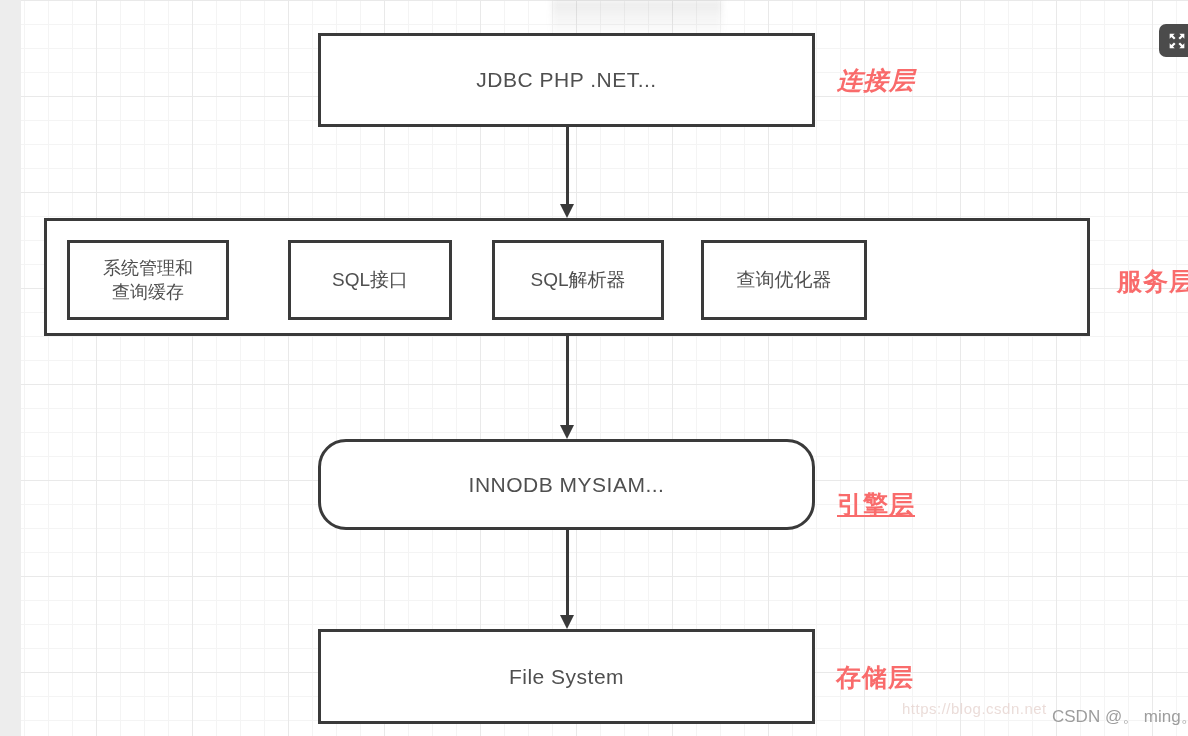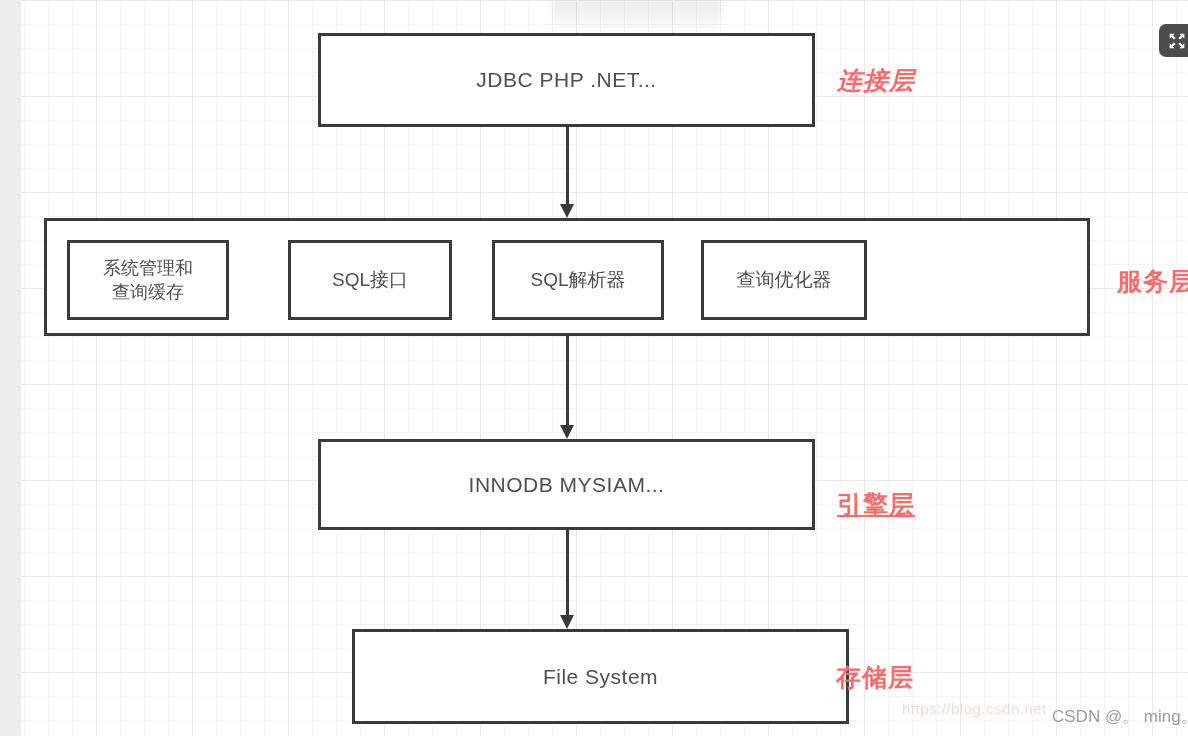--- a/index.html
+++ b/index.html
@@ -17,22 +17,22 @@
   .top-smudge{position:absolute;left:552px;top:0;width:170px;height:38px;
     background:linear-gradient(to bottom, rgba(120,120,120,.14), rgba(120,120,120,0));
     filter:blur(3px);}
   .node{
     position:absolute;background:#fff;border:3px solid #3a3a3a;
     display:flex;align-items:center;justify-content:center;flex-direction:column;
     color:#4f4f4f;text-align:center;box-sizing:border-box;
   }
   .big-node{font-size:21px;letter-spacing:.5px;}
   .node-top   {left:318px;top:33px; width:497px;height:94px;}
-  .node-engine{left:318px;top:439px;width:497px;height:91px;}
-  .node-fs    {left:318px;top:629px;width:497px;height:95px;margin-left:34px;}
+  .node-engine{left:318px;top:439px;width:497px;height:91px;border-radius:28px;}
+  .node-fs    {left:318px;top:629px;width:497px;height:95px;}
   .service-container{left:44px;top:218px;width:1046px;height:118px;background:#fff;padding-left:43px;}
   .sub-node{position:absolute;top:19px;height:80px;background:#fff;border:3px solid #3a3a3a;
     box-sizing:border-box;display:flex;flex-direction:column;align-items:center;justify-content:center;
     color:#4f4f4f;font-size:19px;}
   .sub1{left:20px;width:162px;font-size:18px;line-height:24px;}
   .sub2{left:241px;width:164px;}
   .sub3{left:445px;width:172px;}
   .sub4{left:654px;width:166px;text-align:center;}
   .sub5{left:851px;width:166px;}
   .layer-label{position:absolute;color:#f96b6b;font-size:25px;font-weight:bold;

